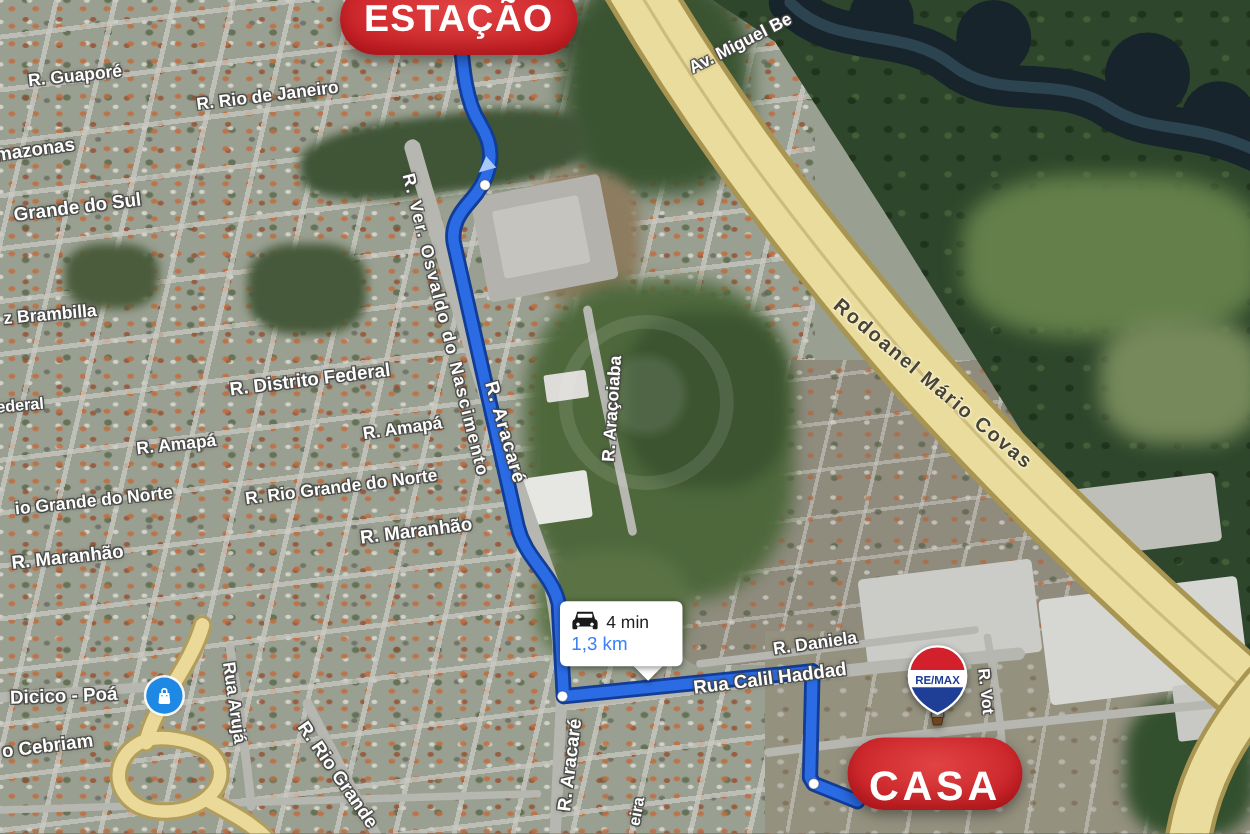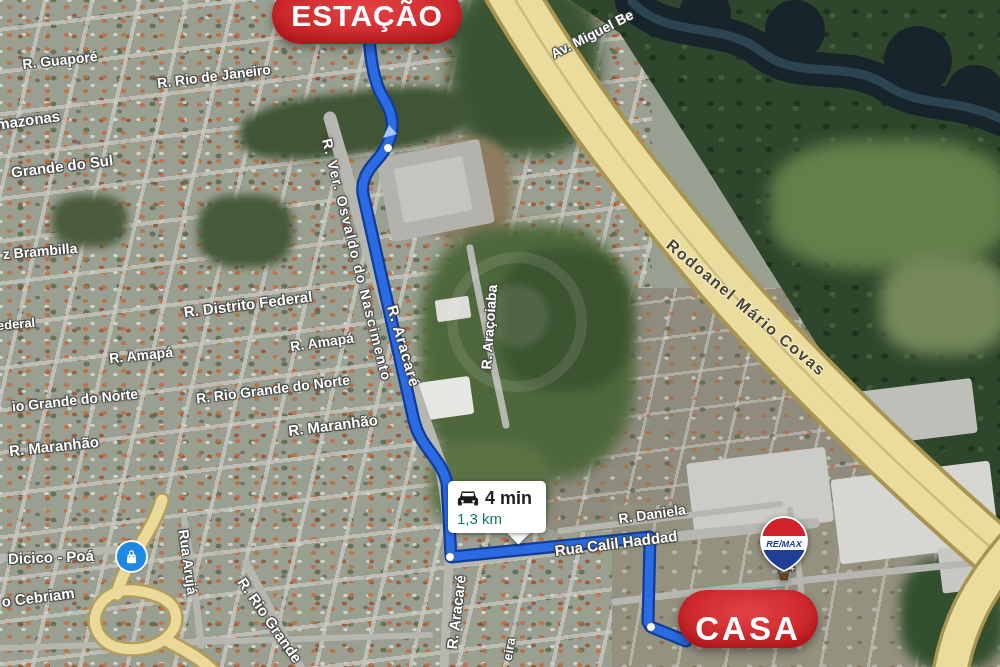--- a/index.html
+++ b/index.html
@@ -45,27 +45,27 @@
   .map-label.highway{color:#474336;
     text-shadow:0 0 2px rgba(255,250,224,.95),0 0 4px rgba(255,250,224,.85),0 1px 0 rgba(255,250,224,.6),0 -1px 0 rgba(255,250,224,.6);}
   
   .pill{position:absolute;display:flex;align-items:center;justify-content:center;color:#fff;font-weight:700;z-index:10;
     background:radial-gradient(120% 150% at 50% 38%, #e04343 0%, #c92127 48%, #a3141a 100%);
     border-radius:30px;box-shadow:0 4px 10px rgba(0,0,0,.38), inset 0 -7px 14px rgba(110,0,0,.35);}
   .pill-origin{left:272px;top:-13px;width:190px;height:57px;font-size:30px;letter-spacing:1px;}
   .pill-dest{left:678px;top:590px;width:140px;height:58px;font-size:33px;letter-spacing:3px;align-items:flex-end;}
   .infobox{position:absolute;left:448px;top:481px;width:98px;height:52px;background:#fff;border-radius:5px;z-index:9;
     box-shadow:0 1px 5px rgba(0,0,0,.45);padding:7px 0 0 9px;box-sizing:border-box;}
-  .infobox .row1{display:flex;align-items:center;gap:6px;color:#202124;font-weight:700;font-size:18px;}
-  .infobox .row2{color:#0f766e;font-size:15px;margin-top:1px;}
+  .infobox .row1{display:flex;align-items:center;gap:6px;color:#202124;font-weight:400;font-size:14px;}
+  .infobox .row2{color:#3b82f6;font-size:15px;margin-top:1px;}
   .info-pointer{position:absolute;left:510px;top:524px;width:17px;height:17px;background:#fff;transform:rotate(45deg);z-index:8;
     box-shadow:2px 2px 4px rgba(0,0,0,.3);}
   .poi{position:absolute;left:117px;top:542px;width:29px;height:29px;border-radius:50%;background:#1e88e5;z-index:8;
     box-shadow:0 0 0 2px rgba(255,255,255,.9),0 1px 3px rgba(0,0,0,.4);display:flex;align-items:center;justify-content:center;}
-  .remax{position:absolute;left:758px;top:516px;z-index:8;filter:drop-shadow(0 2px 3px rgba(0,0,0,.45));font-style:italic;}
+  .remax{position:absolute;left:724px;top:516px;z-index:8;filter:drop-shadow(0 2px 3px rgba(0,0,0,.45));}
   .watermark{position:absolute;left:447px;top:252px;width:118px;height:118px;border-radius:50%;z-index:6;
     border:11px solid rgba(255,255,255,.10);
     background:radial-gradient(circle at 50% 45%, rgba(255,255,255,.10) 0 30%, transparent 42%);}
   svg.layer{z-index:4;}
   svg#route-svg{z-index:5;}
   .route-dot{fill:#fff;stroke:rgba(50,50,50,.4);stroke-width:1;}
 </style>
 </head>
 <body>
 

